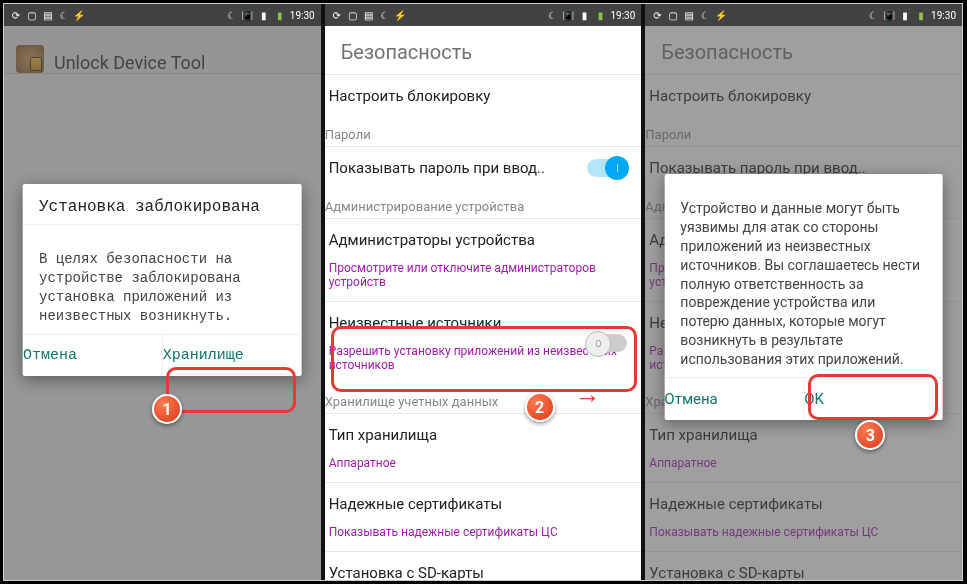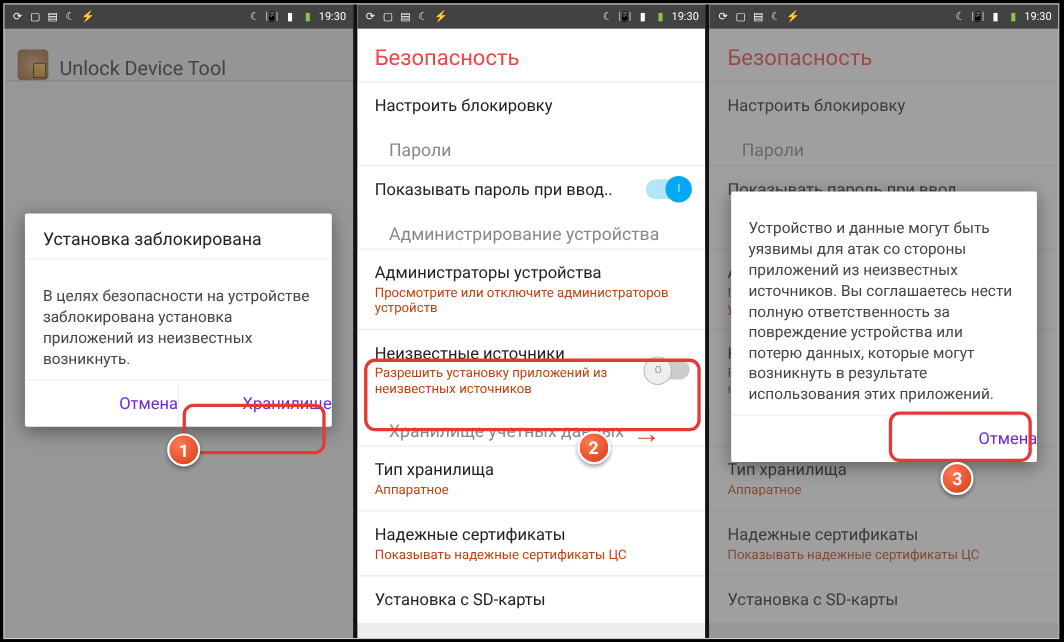--- a/index.html
+++ b/index.html
@@ -7,36 +7,36 @@
 .container { width: 960px; height: 578px; margin: 3px; border: 1px solid #ccc; background: #111; display: flex; gap: 4px; padding: 0; }
 .phone { flex: 1; background: #eee; position: relative; overflow: hidden; }
 .phone.dimmed::after { content: ''; position: absolute; inset: 0; background: rgba(80,80,80,0.55); z-index: 5; pointer-events: none; }
 .statusbar { height: 22px; background: #424242; color: #fff; display: flex; align-items: center; padding: 0 6px; font-size: 10px; position: relative; z-index: 10; }
 .sb-left { display: flex; gap: 4px; align-items: center; }
 .sb-right { margin-left: auto; display: flex; gap: 4px; align-items: center; }
 .sb-ico { width: 12px; height: 12px; display: inline-flex; align-items: center; justify-content: center; }
 .app-header { background: #e8e8e8; height: 48px; display: flex; align-items: flex-end; padding: 0 12px; font-size: 18px; color: #333; border-bottom: 1px solid #ccc; }
 .app-header .ico { width: 28px; height: 28px; margin-right: 10px; border-radius: 4px; background: radial-gradient(#d9a066,#8a5a2a); position:relative; }
 .app-header .ico::after{ content:''; position:absolute; bottom:2px; right:2px; width:10px; height:12px; border:1.5px solid #333; border-radius:2px 2px 0 0; background:linear-gradient(#f3c14b,#d08b14);}
-.settings-header { padding: 14px 16px 10px; font-size: 20px; color: #ef4444; background:#fff; }
+.settings-header { padding: 14px 16px 10px; font-size: 20px; color: #737373; background:#fff; }
 .section { background: #fff; }
-.section-title { color: #888; font-size: 16px; padding: 10px 29px 4px; }
-.item { padding: 12px 16px; border-top: 1px solid #e8e8e8; background:#fff; display:flex; flex-direction:column; position:relative; }
+.section-title { color: #888; font-size: 13px; padding: 10px 0 4px; }
+.item { padding: 12px 4px; border-top: 1px solid #e8e8e8; background:#fff; display:flex; flex-direction:column; position:relative; }
 .item-title { font-size: 15px; color: #222; }
-.item-sub { font-size: 12px; color: #c2410c; margin-top: 2px; }
+.item-sub { font-size: 12px; color: #a21caf; margin-top: 12px; }
 .toggle { position: absolute; right: 14px; top: 50%; transform: translateY(-50%); width: 40px; height: 18px; border-radius: 10px; }
 .toggle.on { background: #b3e5fc; }
 .toggle.on::after { content: ''; position: absolute; right: -2px; top: -3px; width: 24px; height: 24px; background: #03a9f4; border-radius: 50%; font-size:9px; color:#fff; display:flex; align-items:center; justify-content:center; content:'|'; }
 .toggle.off { background: #ccc; }
 .toggle.off::after { content: 'O'; position: absolute; left: -2px; top: -3px; width: 24px; height: 24px; background: #eee; border-radius: 50%; font-size:9px; color:#999; display:flex; align-items:center; justify-content:center; border:1px solid #bbb; }
 .dialog { position: absolute; left: 50%; transform: translateX(-50%); background: #fff; border-radius: 2px; box-shadow: 0 4px 16px rgba(0,0,0,0.4); z-index: 20; width: 88%; }
 .dialog-title { padding: 14px 16px 8px; font-size: 16px; color: #222; border-bottom: 1px solid #eee; }
 .dialog-body { padding: 25px 16px 8px; font-size: 14px; color: #444; line-height: 1.35; }
 .dialog-actions { display: flex; border-top: 1px solid #eee; }
-.dialog-btn { flex: 1; text-align: right; padding: 12px 0; font-size: 15px; color: #6d28d9; cursor: pointer; }
+.dialog-btn { flex: 1; text-align: left; padding: 12px 0; font-size: 15px; color: #0f766e; cursor: pointer; }
 .dialog-btn + .dialog-btn { border-left: 1px solid #eee; }
 .highlight { border: 3px solid #e53935; border-radius: 10px; position: absolute; z-index: 25; pointer-events: none; }
 .arrow { position: absolute; z-index: 26; color: #e53935; font-size: 26px; font-weight: bold; }
 .badge { position: absolute; width: 30px; height: 30px; border-radius: 50%; background: radial-gradient(circle at 35% 30%, #ff7a50, #d9391a); color: #fff; display:flex; align-items:center; justify-content:center; font-weight:bold; font-size:16px; border: 2px solid #fff; box-shadow: 0 2px 4px rgba(0,0,0,.4); z-index: 30; }
 .phone-body { position:absolute; top:22px; bottom:0; left:0; right:0; background:#eee; overflow:hidden; }
 </style>
 </head>
 <body>
 
 <div class="container">
@@ -58,21 +58,21 @@
         <span>19:30</span>
       </div>
     </div>
     <div class="phone-body">
       <div class="app-header">
         <div class="ico"></div>
         <span>Unlock Device Tool</span>
       </div>
     </div>
 
-    <div class="dialog" style="top:190px;">
+    <div class="dialog" style="top:180px;font-family:Liberation Mono, monospace;">
       <div class="dialog-title">Установка заблокирована</div>
       <div class="dialog-body">В целях безопасности на устройстве заблокирована установка приложений из неизвестных возникнуть.</div>
       <div class="dialog-actions">
         <div class="dialog-btn">Отмена</div>
         <div class="dialog-btn">Хранилище</div>
       </div>
     </div>
     <div class="highlight" style="left:162px; top:363px; width:130px; height:46px;"></div>
     <div class="badge" style="left:148px; top:390px;">
         <span>1</span>
@@ -186,20 +186,21 @@
         <div class="item">
           <div class="item-title">Установка с SD-карты</div>
         </div>
       </div>
     </div>
 
     <div class="dialog" style="top:170px;">
       <div class="dialog-body">Устройство и данные могут быть уязвимы для атак со стороны приложений из неизвестных источников. Вы соглашаетесь нести полную ответственность за повреждение устройства или потерю данных, которые могут возникнуть в результате использования этих приложений.</div>
       <div class="dialog-actions">
         <div class="dialog-btn">Отмена</div>
+        <div class="dialog-btn">OK</div>
       </div>
     </div>
     <div class="highlight" style="left:163px; top:370px; width:130px; height:46px;"></div>
     <div class="badge" style="left:210px; top:416px;">
         <span>3</span>
       </div>
   </div>
 
 </div>
 

